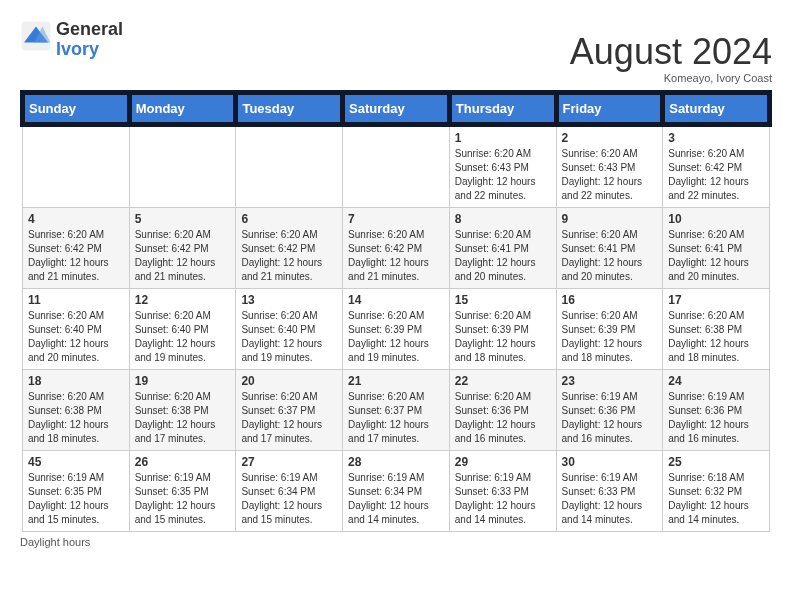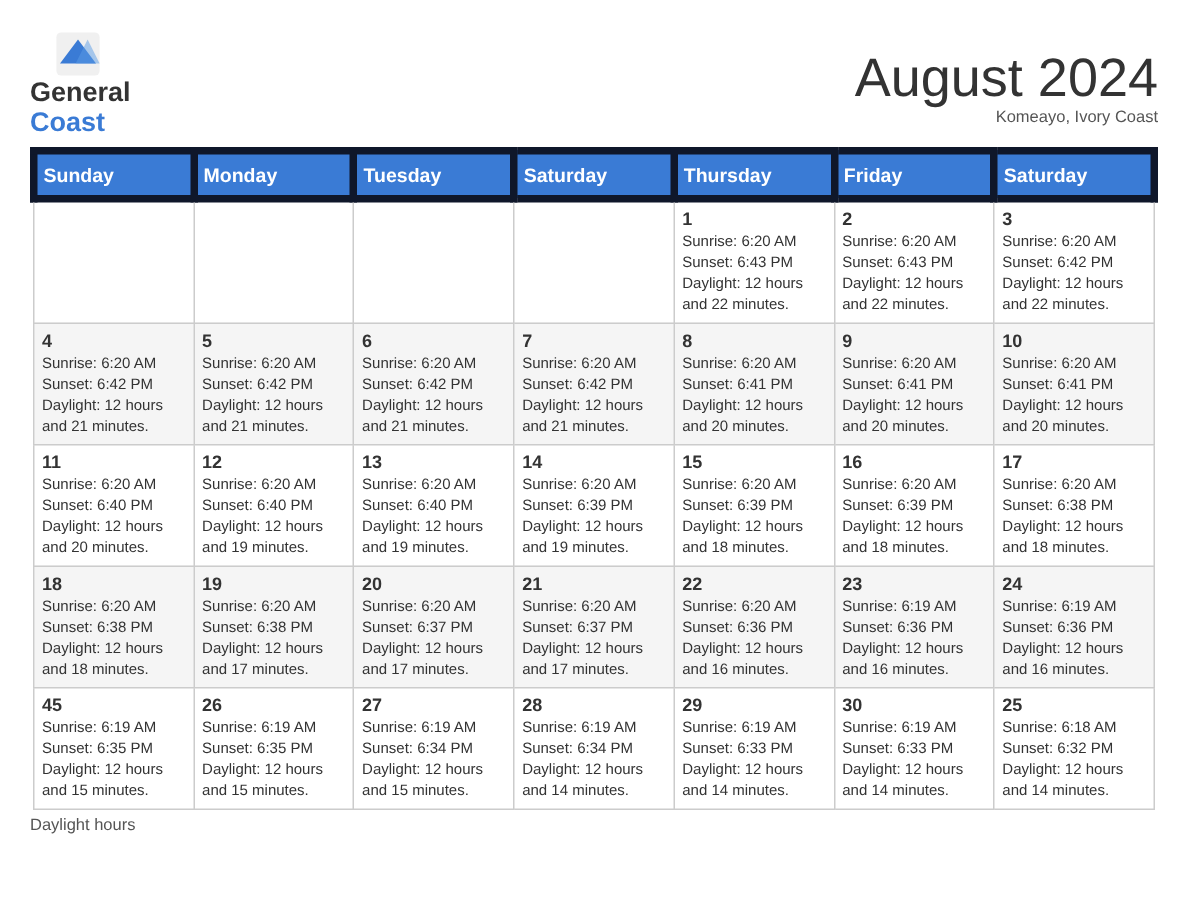--- a/index.html
+++ b/index.html
@@ -11,22 +11,21 @@
       padding: 10px;
     }
     .header-area {
       display: flex;
       justify-content: space-between;
       align-items: flex-start;
       padding: 10px 10px 6px 10px;
     }
     .logo {
       display: flex;
-      align-items: center;
-      flex-direction: column;
+      align-items: flex-start;
     }
     .logo-text {
       display: flex;
       flex-direction: column;
       line-height: 1.1;
     }
     .logo-general {
       font-size: 18px;
       font-weight: bold;
       color: #333;
@@ -109,21 +108,21 @@
 
 <div class="header-area">
   <div class="logo">
     <svg class="logo-icon" viewBox="0 0 40 40">
       <rect x="2" y="2" width="36" height="36" rx="4" fill="#f0f0f0"></rect>
       <polygon points="20,8 35,28 5,28" fill="#3a7bd5"></polygon>
       <polygon points="28,8 38,28 18,28" fill="#5a9be5" opacity="0.5"></polygon>
     </svg>
     <div class="logo-text">
       <span class="logo-general">General</span>
-      <span class="logo-blue">Coast</span>
+      <span class="logo-blue">Ivory</span>
     </div>
   </div>
   <div class="title-area">
     <div class="month-title">August 2024</div>
     <div class="location-title">Komeayo, Ivory Coast</div>
   </div>
 </div>
 
 <table class="calendar-table">
   <thead>

